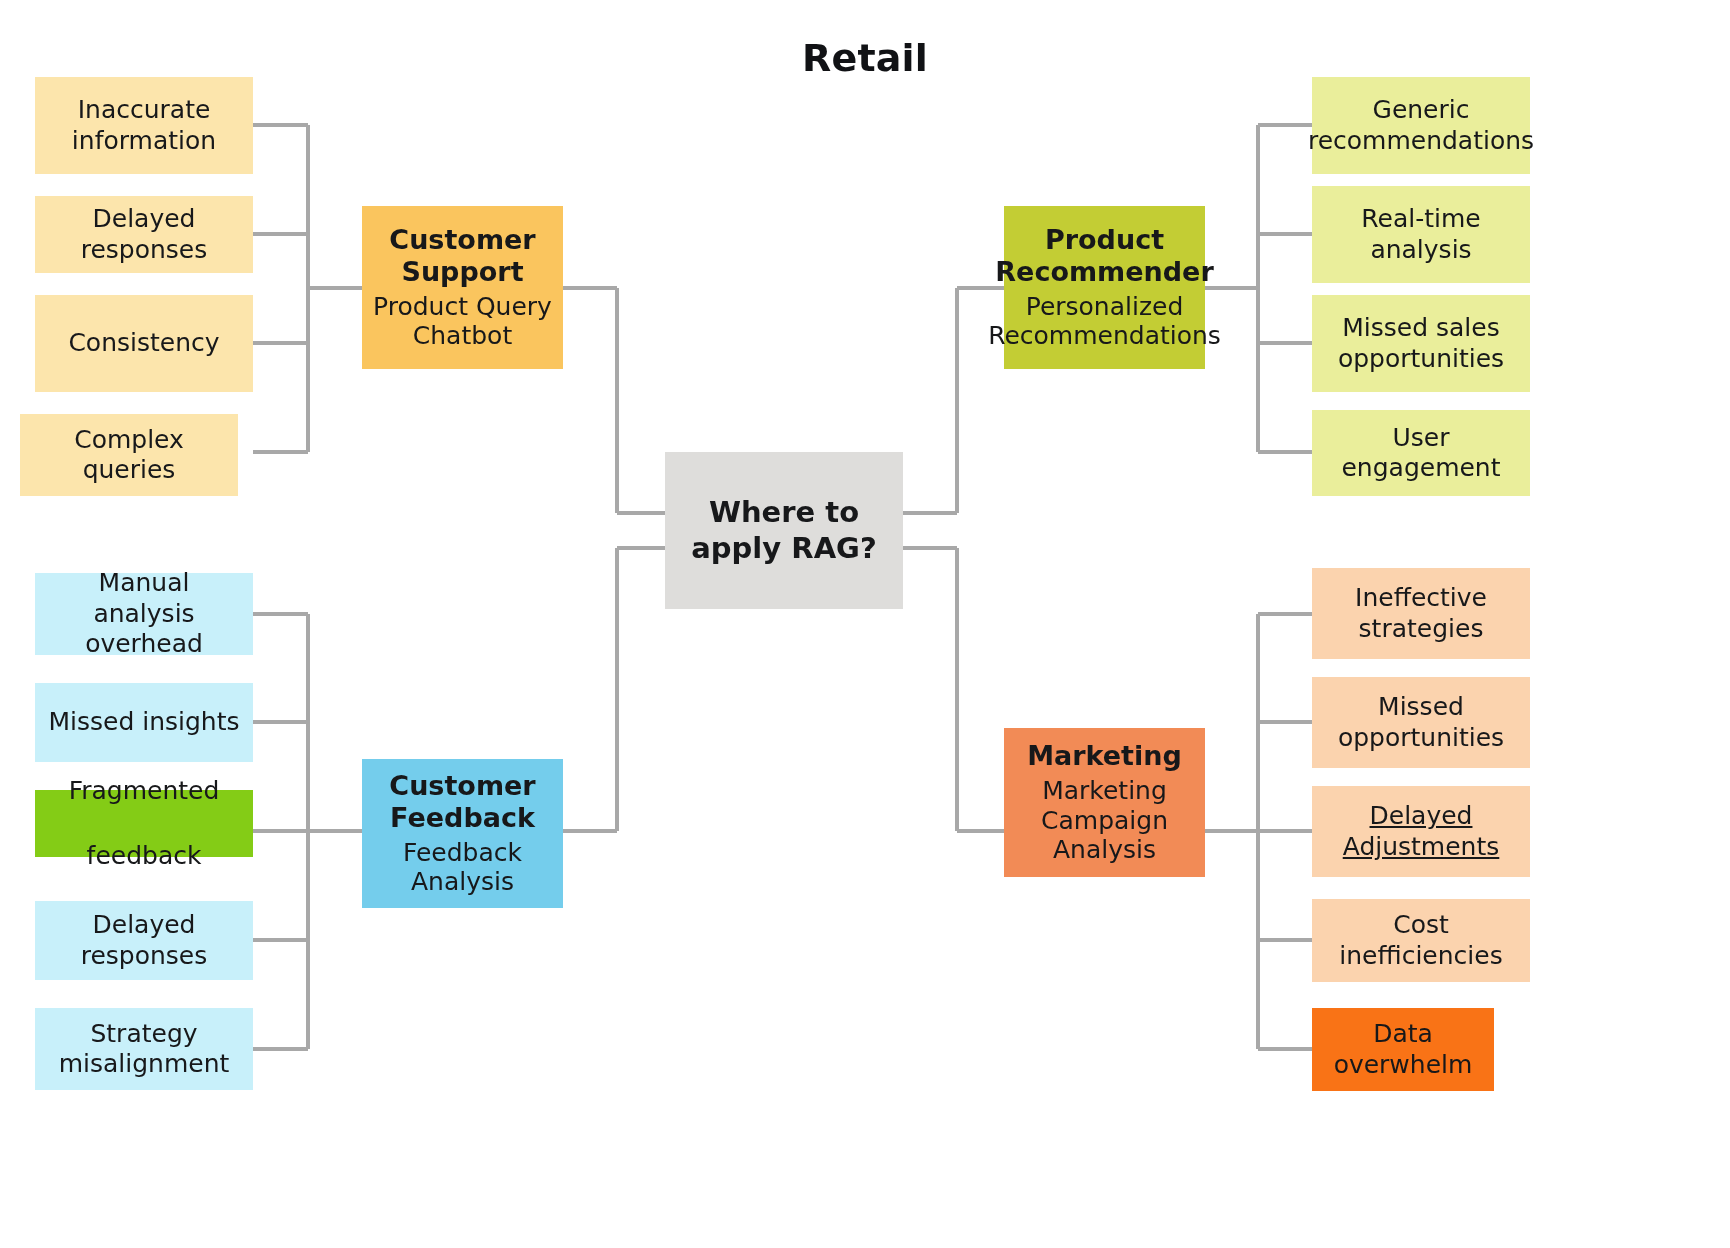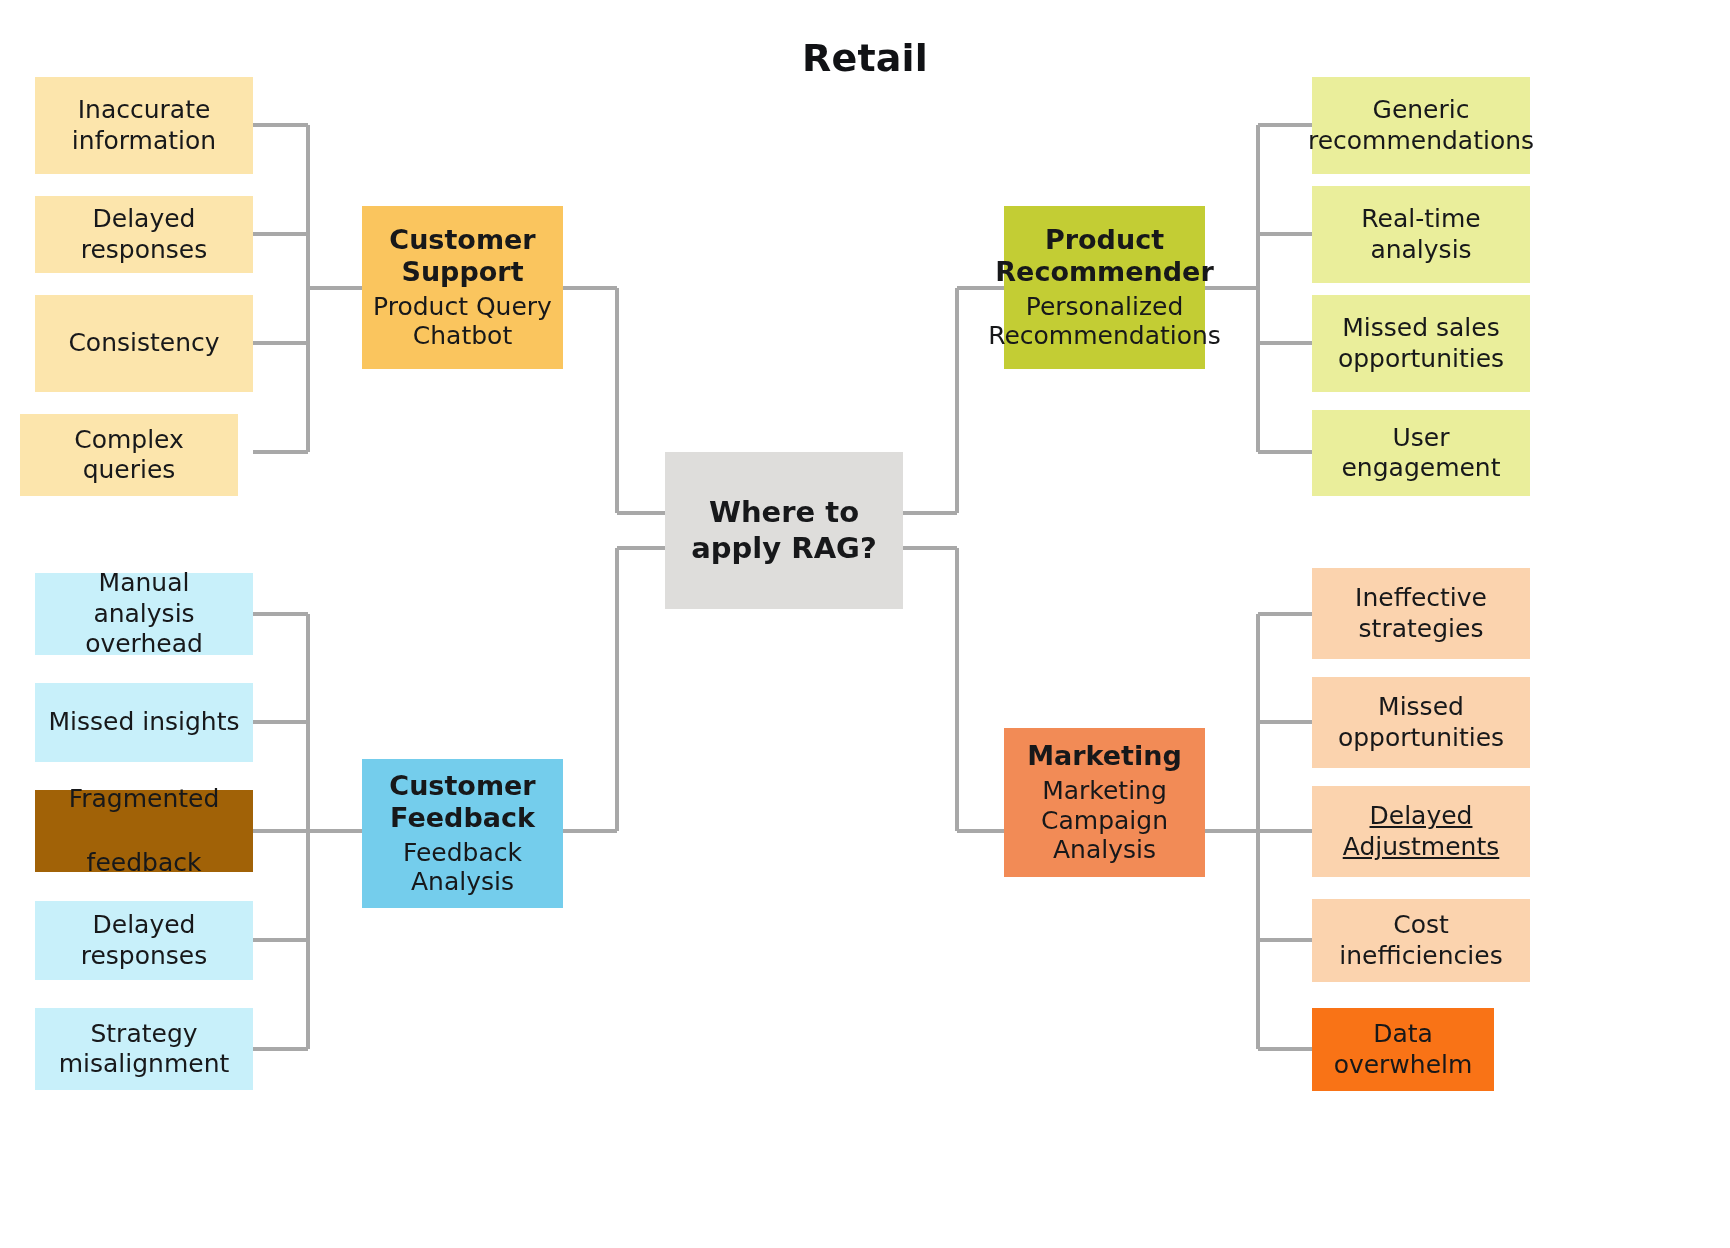--- a/index.html
+++ b/index.html
@@ -146,21 +146,21 @@
     <div class="t2" style="margin-top:0">Analysis</div>
   </div>
 
   <div class="box leaf" style="left:35px;top:573px;width:218px;height:82px;background:#c8f0fa;">
     <div>Manual analysis</div>
     <div>overhead</div>
   </div>
   <div class="box leaf" style="left:35px;top:683px;width:218px;height:79px;background:#c8f0fa;">
     <div>Missed insights</div>
   </div>
-  <div class="box leaf" style="left:35px;top:790px;width:218px;height:82px;background:#a16207;gap:34px;">
+  <div class="box leaf" style="left:35px;top:790px;width:218px;height:67px;background:#84cc16;gap:34px;">
     <div>Fragmented</div>
     <div>feedback</div>
   </div>
   <div class="box leaf" style="left:35px;top:901px;width:218px;height:79px;background:#c8f0fa;">
     <div>Delayed responses</div>
   </div>
   <div class="box leaf" style="left:35px;top:1008px;width:218px;height:82px;background:#c8f0fa;">
     <div>Strategy</div>
     <div>misalignment</div>
   </div>

